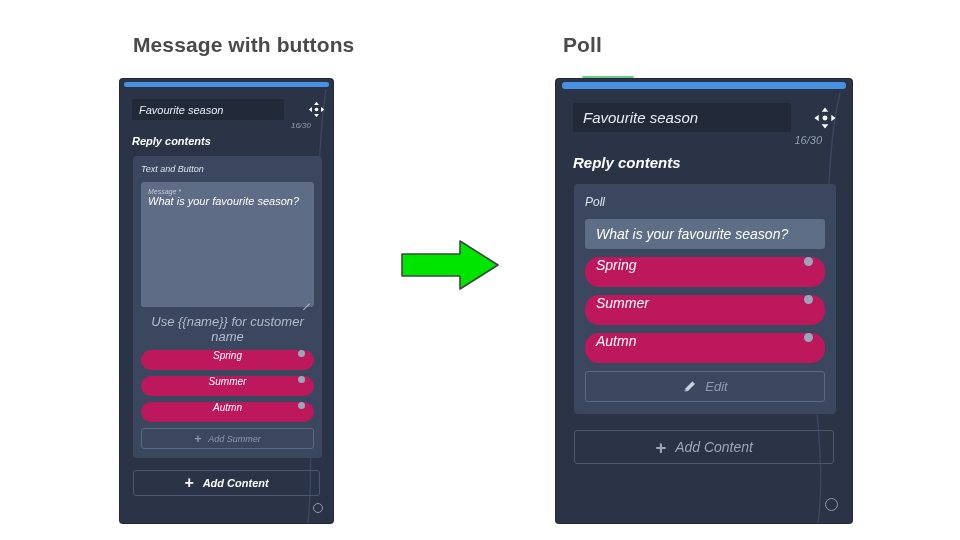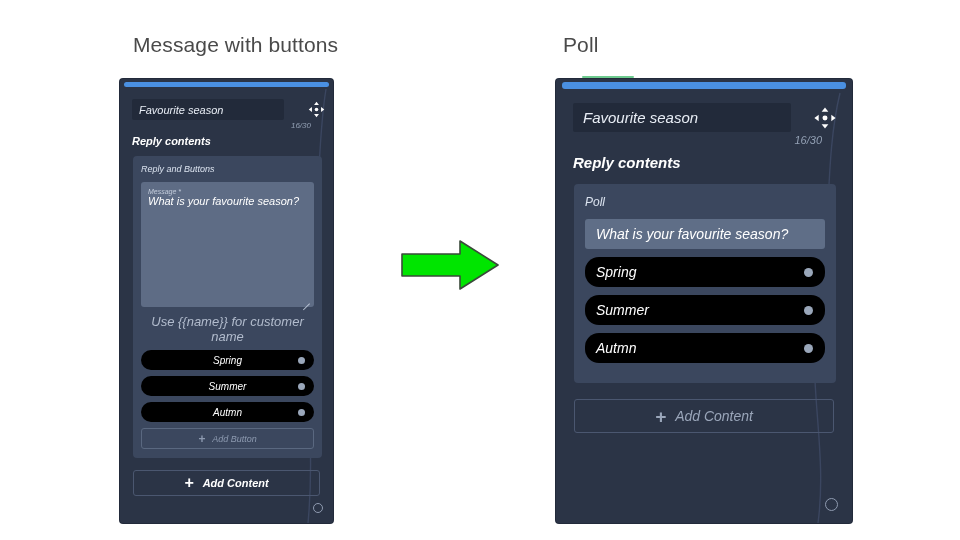--- a/index.html
+++ b/index.html
@@ -15,20 +15,21 @@
     position: relative;
   }
 
   
   .caption {
     position: absolute;
     font-size: 21px;
     color: #4a4a4a;
     letter-spacing: 0.1px;
     white-space: nowrap;
+    font-weight: bold;
   }
   #caption-left  { left: 133px; top: 33px; }
   #caption-right { left: 563px; top: 33px; }
 
   
   .panel {
     position: absolute;
     background: #2b3446;
     border-radius: 3px;
     overflow: hidden;
@@ -149,25 +150,25 @@
     transform: rotate(-45deg);
     transform-origin: 100% 100%;
   }
   .hint-text {
     color: #b2bccd;
     text-align: center;
   }
 
   
   .opt-btn {
-    background: #000000;
+    background: #be185d;
     border-radius: 14px;
     color: #ffffff;
     display: flex;
-    align-items: center;
+    align-items: flex-start;
     justify-content: center;
     position: relative;
     box-sizing: border-box;
   }
   .opt-dot {
     position: absolute;
     border-radius: 50%;
     background: #9aa7ba;
   }
 
@@ -294,21 +295,21 @@
           </g>
         </svg>
       </span>
     </div>
 
     <div class="char-count">16/30</div>
 
     <div class="section-label">Reply contents</div>
 
     <div class="card">
-      <div class="card-title">Reply and Buttons</div>
+      <div class="card-title">Text and Button</div>
 
       <div class="textarea-box">
         <div class="ta-label">Message *</div>
         <div class="ta-text">What is your favourite season?</div>
         <span class="resize-grip">
             <span></span>
           </span>
       </div>
 
       <div class="hint-text">Use {{name}} for customer name</div>
@@ -321,21 +322,21 @@
         <span>Summer</span>
         <span class="opt-dot"></span>
       </div>
       <div class="opt-btn">
         <span>Autmn</span>
         <span class="opt-dot"></span>
       </div>
 
       <div class="ghost-btn">
         <span class="plus-glyph">+</span>
-        <span>Add Button</span>
+        <span>Add Summer</span>
       </div>
     </div>
 
     <div class="add-content" id="add-content-left">
       <span class="plus-glyph">+</span>
       <span>Add Content</span>
     </div>
 
     <span class="corner-circle"></span>
   </div>
@@ -385,20 +386,29 @@
       </div>
       <div class="opt-btn">
         <span>Summer</span>
         <span class="opt-dot"></span>
       </div>
       <div class="opt-btn">
         <span>Autmn</span>
         <span class="opt-dot"></span>
       </div>
 
+      <div class="ghost-btn">
+        <span style="display:inline-block;width:16px;height:16px;">
+          <svg viewBox="0 0 24 24" width="100%" height="100%">
+            <path d="M4 18.2 L5.1 14.3 L15.6 3.8 L19.3 7.5 L8.8 18 Z" fill="#c9d2e0" stroke="#8d9ab0" stroke-width="0.8"></path>
+            <path d="M4 18.2 L5.1 14.3 L6.9 16.2 Z" fill="#7f8ca3"></path>
+          </svg>
+        </span>
+        <span>Edit</span>
+      </div>
     </div>
 
     <div class="add-content" id="add-content-right">
       <span class="plus-glyph">+</span>
       <span>Add Content</span>
     </div>
 
     <span class="corner-circle"></span>
   </div>
 </div>

